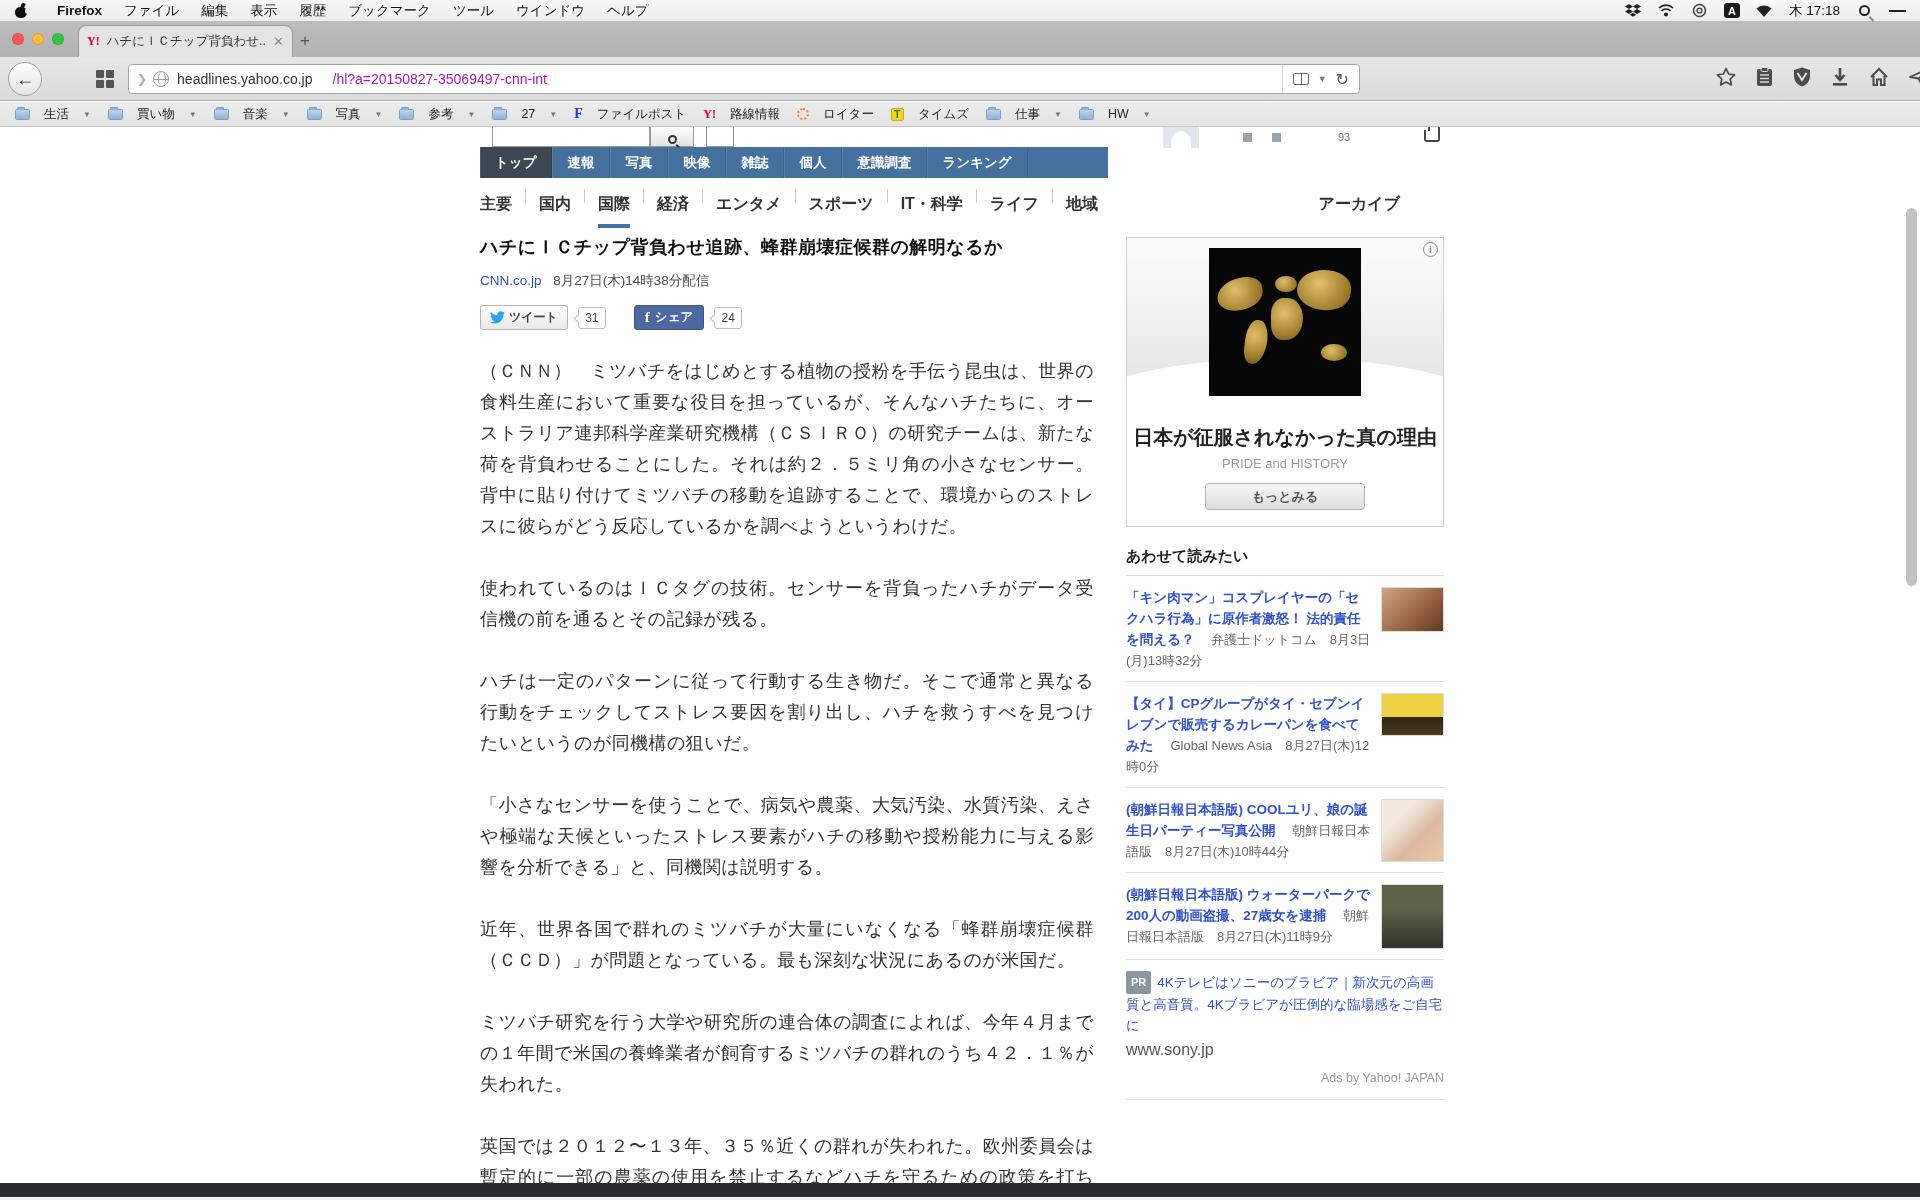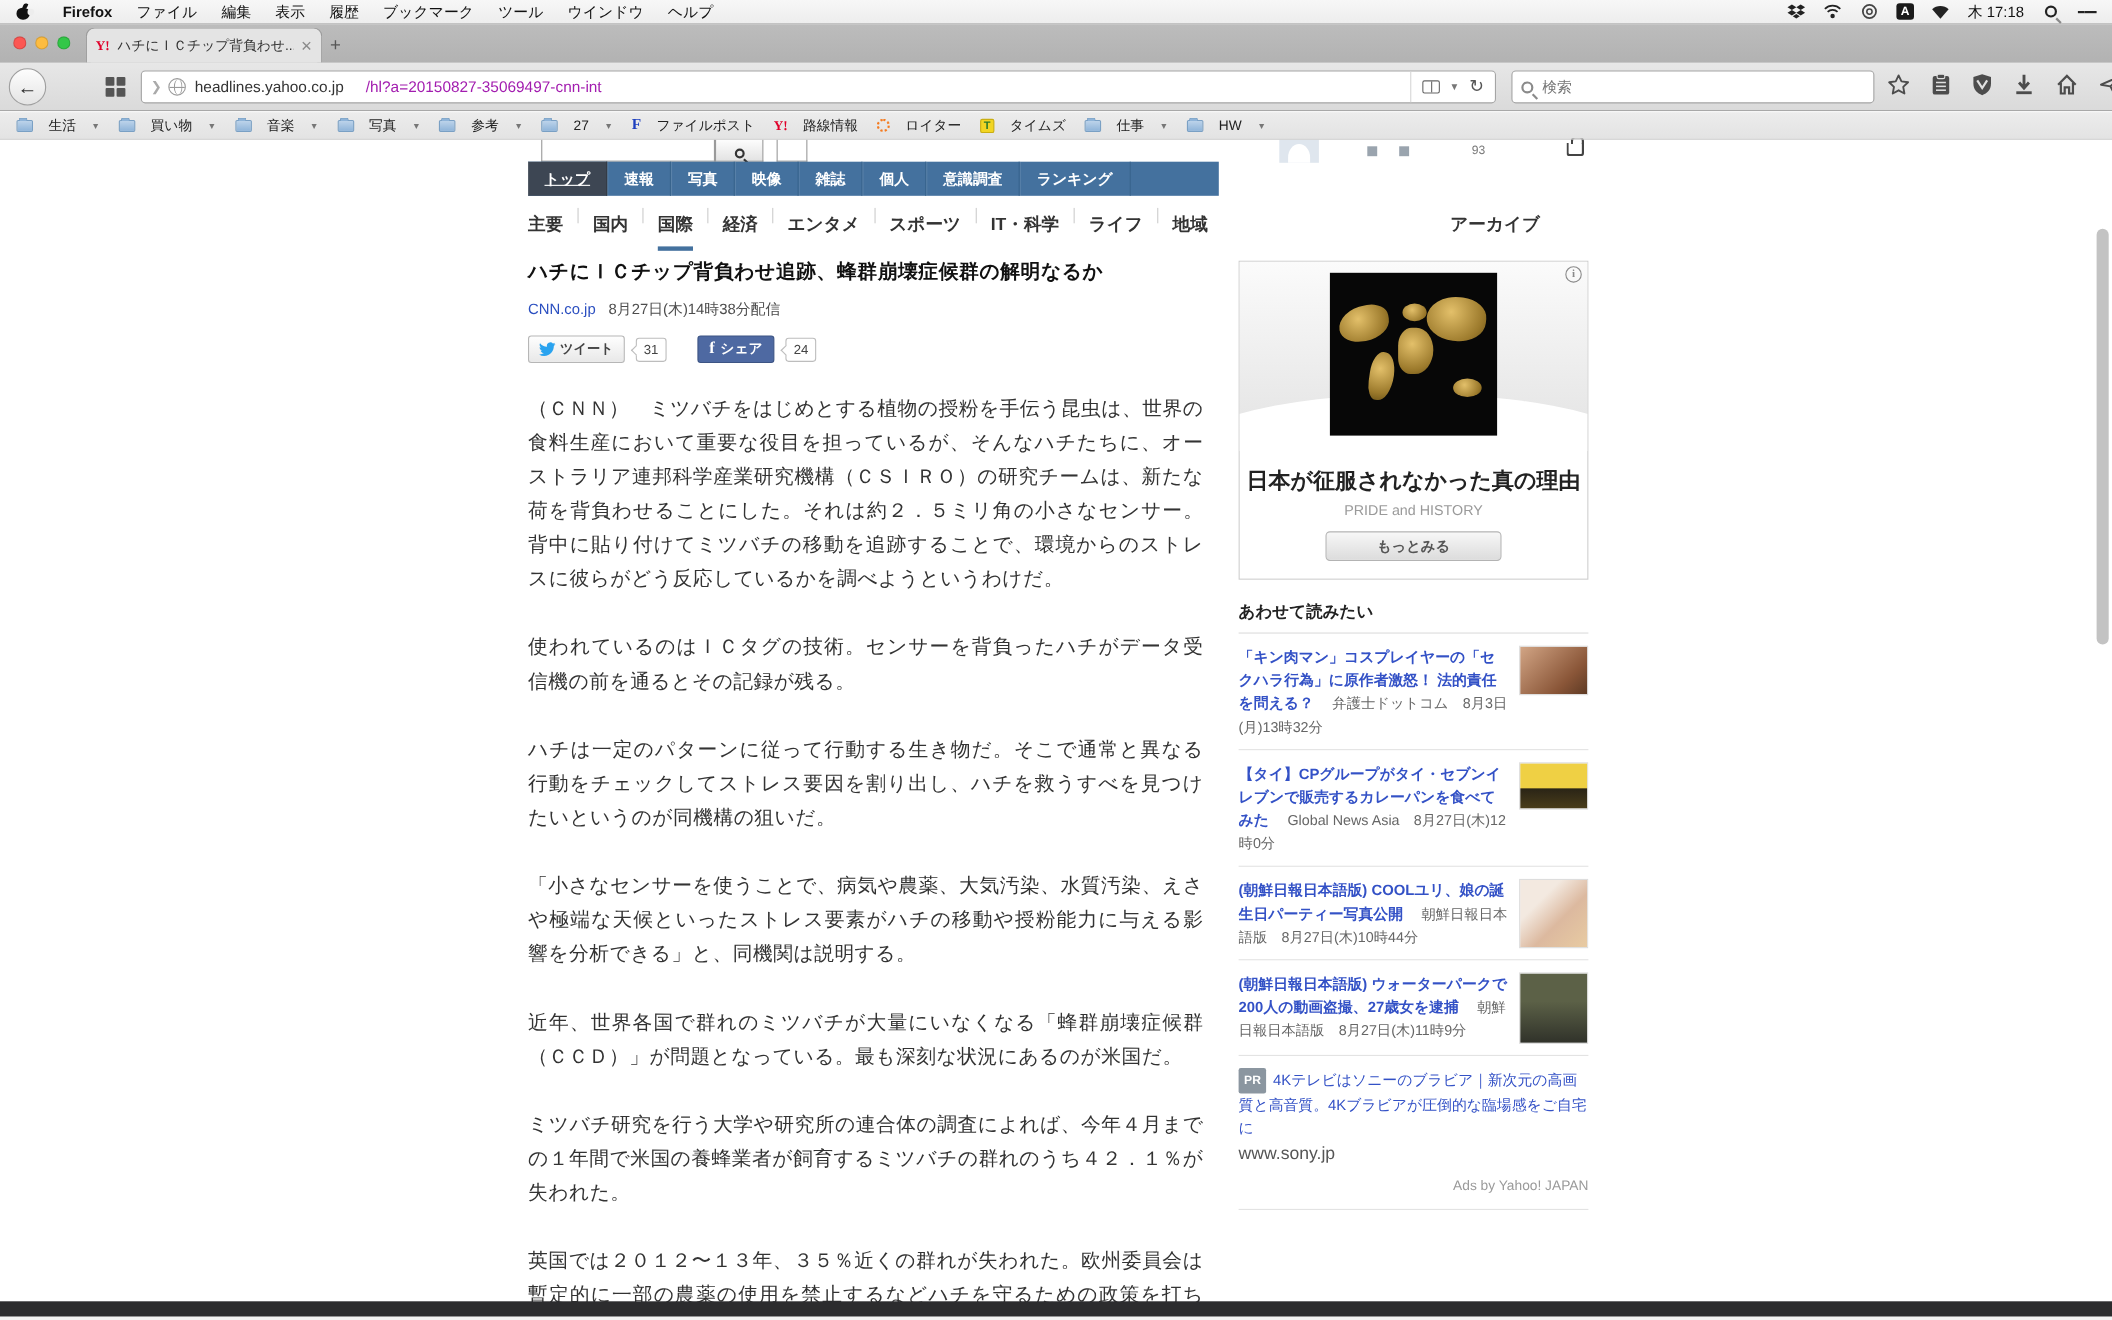--- a/index.html
+++ b/index.html
@@ -90,21 +90,21 @@
   .ph-avatar::after{ content:""; position:absolute; left:8px; top:4px; width:20px; height:24px; background:#fff; border-radius:50% 50% 0 0;}
   .ph-frag { position:absolute; top:4px; font-size:11px; color:#777;}
   .ph-sq { position:absolute; top:6px; width:9px; height:9px; background:#9aa4ae;}
   .ph-cart { position:absolute; left:1424px; top:3px; width:16px; height:12px; border:2px solid #444; border-top:none; border-radius:0 0 3px 3px;}
   .ph-cart::before{ content:""; position:absolute; left:2px; top:-6px; width:8px; height:5px; border:2px solid #444; border-bottom:none; border-radius:4px 4px 0 0;}
 
   
   .newsnav { position:absolute; left:480px; top:20px; width:628px; height:31px; background:#44719e; display:flex;}
   .newsnav .ntab { height:31px; display:flex; align-items:center; justify-content:center; color:#fff;
     font-size:13.5px; font-weight:bold; padding:0 15px; border-right:1px solid #38648d; box-shadow:inset 1px 0 0 rgba(255,255,255,.12);}
-  .newsnav .ntab.active { background:#3d4653; border-right:1px solid #333a44;text-decoration:underline;}
+  .newsnav .ntab.active { background:#3d4653; border-right:1px solid #333a44;}
 
   
   .subnav { position:absolute; left:480px; top:62px; width:933px; height:30px; display:flex; align-items:flex-start; font-size:16px; font-weight:bold; color:#333;}
   .subnav .snav-item { padding:5px 0 9px; margin-right:13px; border-bottom:4px solid transparent;}
   .subnav .sep { width:1px; height:14px; background:#ccc; margin-right:13px;}
   .subnav .snav-item.active { border-bottom:4px solid #44719e;}
   .subnav .archive { margin-left:auto; }
 
   
   .article { position:absolute; left:480px; top:108px; width:614px;}
@@ -260,24 +260,20 @@
       <span class="chev">❯</span>
       <span class="globe-icon"></span>
       <span class="url-host">headlines.yahoo.co.jp</span>
       <span class="url-path">/hl?a=20150827-35069497-cnn-int</span>
       <span class="url-right">
         <span class="book-icon"></span>
         <span class="caret-down">▼</span>
         <span class="reload">↻</span>
       </span>
     </div>
-    <div class="searchbox">
-      <span class="mag"></span>
-      <input placeholder="検索" style="">
-    </div>
     <div class="toolicons">
       <svg width="20" height="20" viewBox="0 0 20 20">
           <path d="M10 1.5 L12.6 7 L18.6 7.8 L14.2 12 L15.3 18 L10 15.1 L4.7 18 L5.8 12 L1.4 7.8 L7.4 7 Z" fill="none" stroke="#4c4c4c" stroke-width="1.7" stroke-linejoin="round"></path>
         </svg>
       <svg width="17" height="20" viewBox="0 0 17 20">
           <rect x="1" y="2" width="15" height="17" rx="2" fill="#4c4c4c"></rect>
           <rect x="5" y="0.5" width="7" height="4" rx="1.5" fill="#4c4c4c" stroke="#e0e0e0"></rect>
           <g stroke="#e0e0e0" stroke-width="1.4">
             <line x1="4" y1="8" x2="13" y2="8"></line>
             <line x1="4" y1="11.5" x2="13" y2="11.5"></line>

